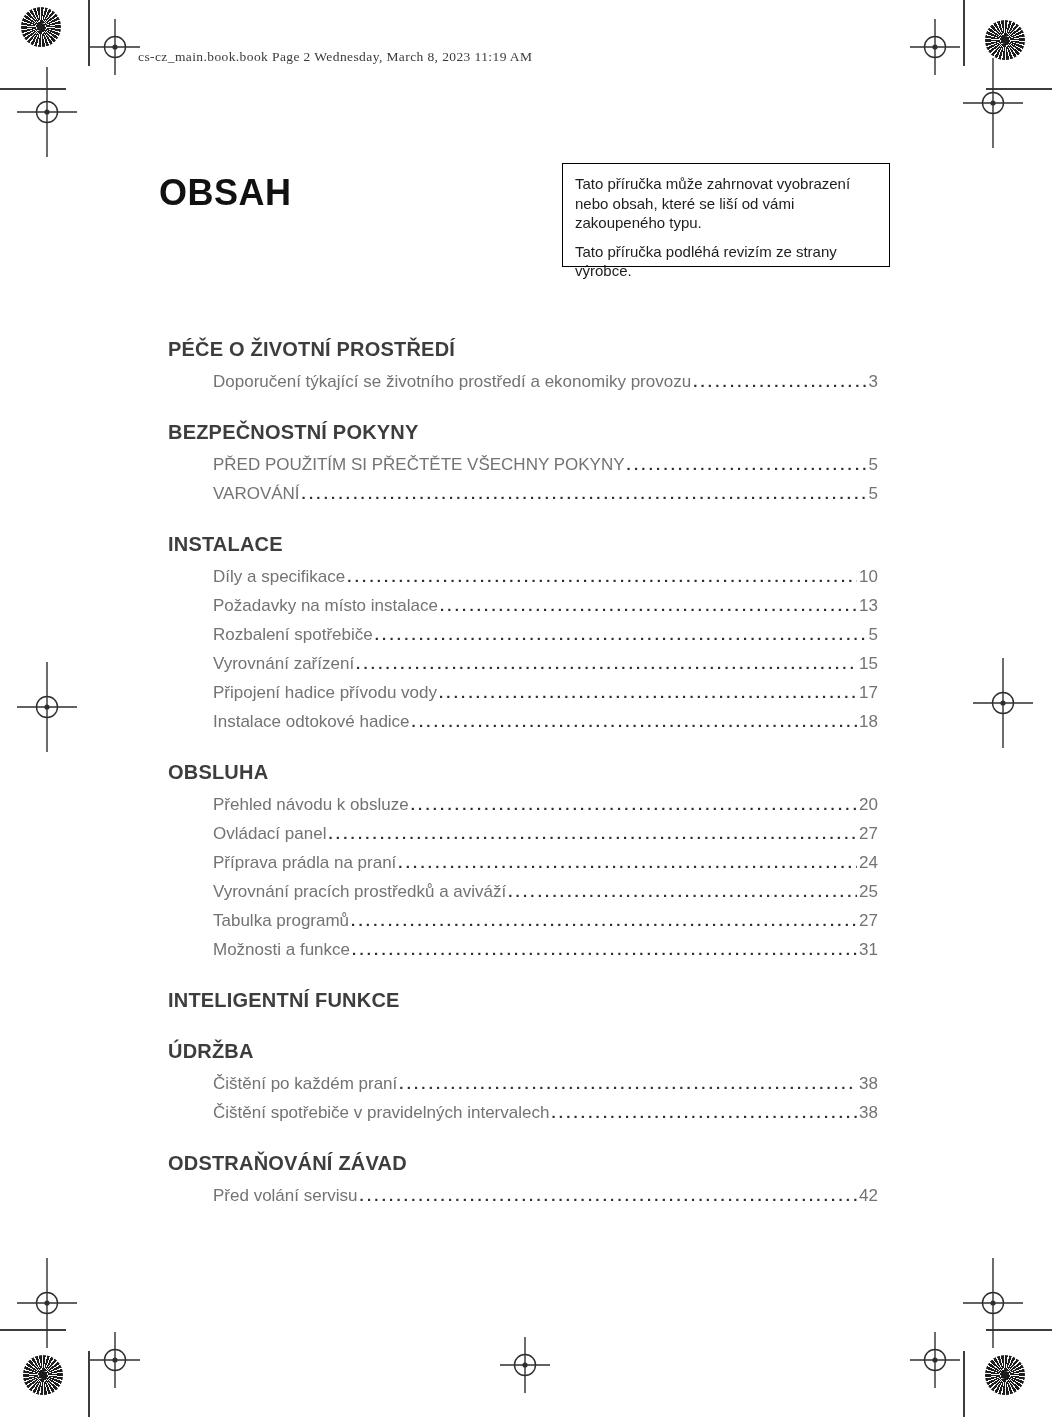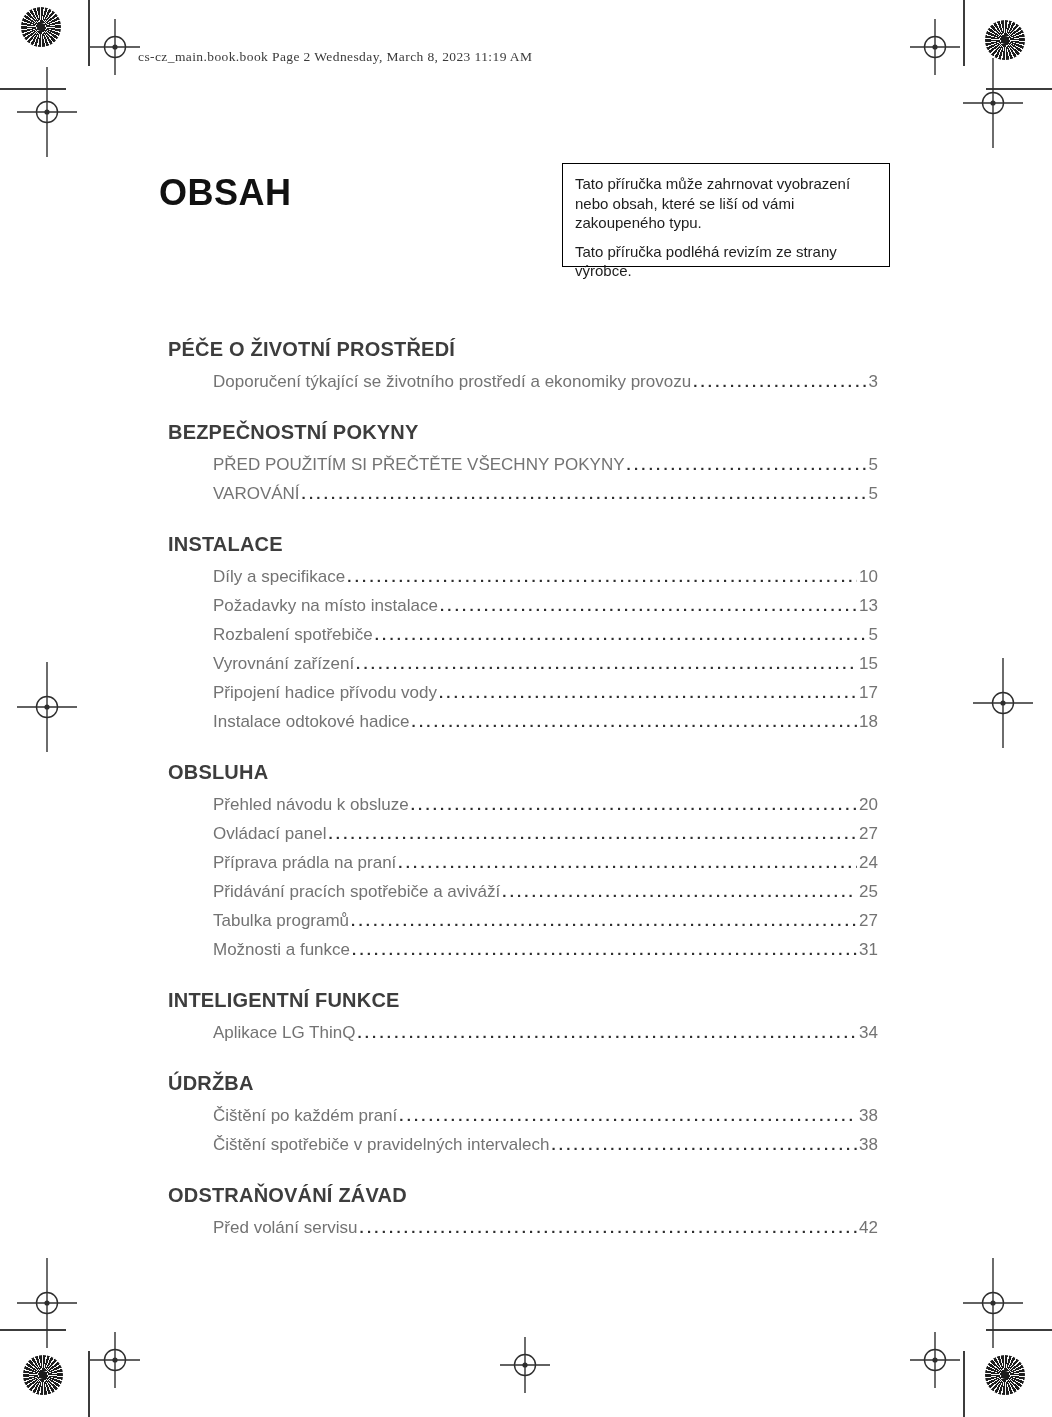--- a/index.html
+++ b/index.html
@@ -274,43 +274,38 @@
         <span class="toc-label">Ovládací panel</span>
         <span class="toc-dots"></span>
         <span class="toc-page">27</span>
       </div>
       <div class="toc-entry">
         <span class="toc-label">Příprava prádla na praní</span>
         <span class="toc-dots"></span>
         <span class="toc-page">24</span>
       </div>
       <div class="toc-entry">
-        <span class="toc-label">Přidávání pracích spotřebiče a aviváží</span>
+        <span class="toc-label">Vyrovnání pracích prostředků a aviváží</span>
         <span class="toc-dots"></span>
         <span class="toc-page">25</span>
       </div>
       <div class="toc-entry">
         <span class="toc-label">Tabulka programů</span>
         <span class="toc-dots"></span>
         <span class="toc-page">27</span>
       </div>
       <div class="toc-entry">
         <span class="toc-label">Možnosti a funkce</span>
         <span class="toc-dots"></span>
         <span class="toc-page">31</span>
       </div>
     </div>
 
     <div class="toc-section">
       <div class="toc-heading">INTELIGENTNÍ FUNKCE</div>
-      <div class="toc-entry">
-        <span class="toc-label">Aplikace LG ThinQ</span>
-        <span class="toc-dots"></span>
-        <span class="toc-page">34</span>
-      </div>
     </div>
 
     <div class="toc-section">
       <div class="toc-heading">ÚDRŽBA</div>
       <div class="toc-entry">
         <span class="toc-label">Čištění po každém praní</span>
         <span class="toc-dots"></span>
         <span class="toc-page">38</span>
       </div>
       <div class="toc-entry">

